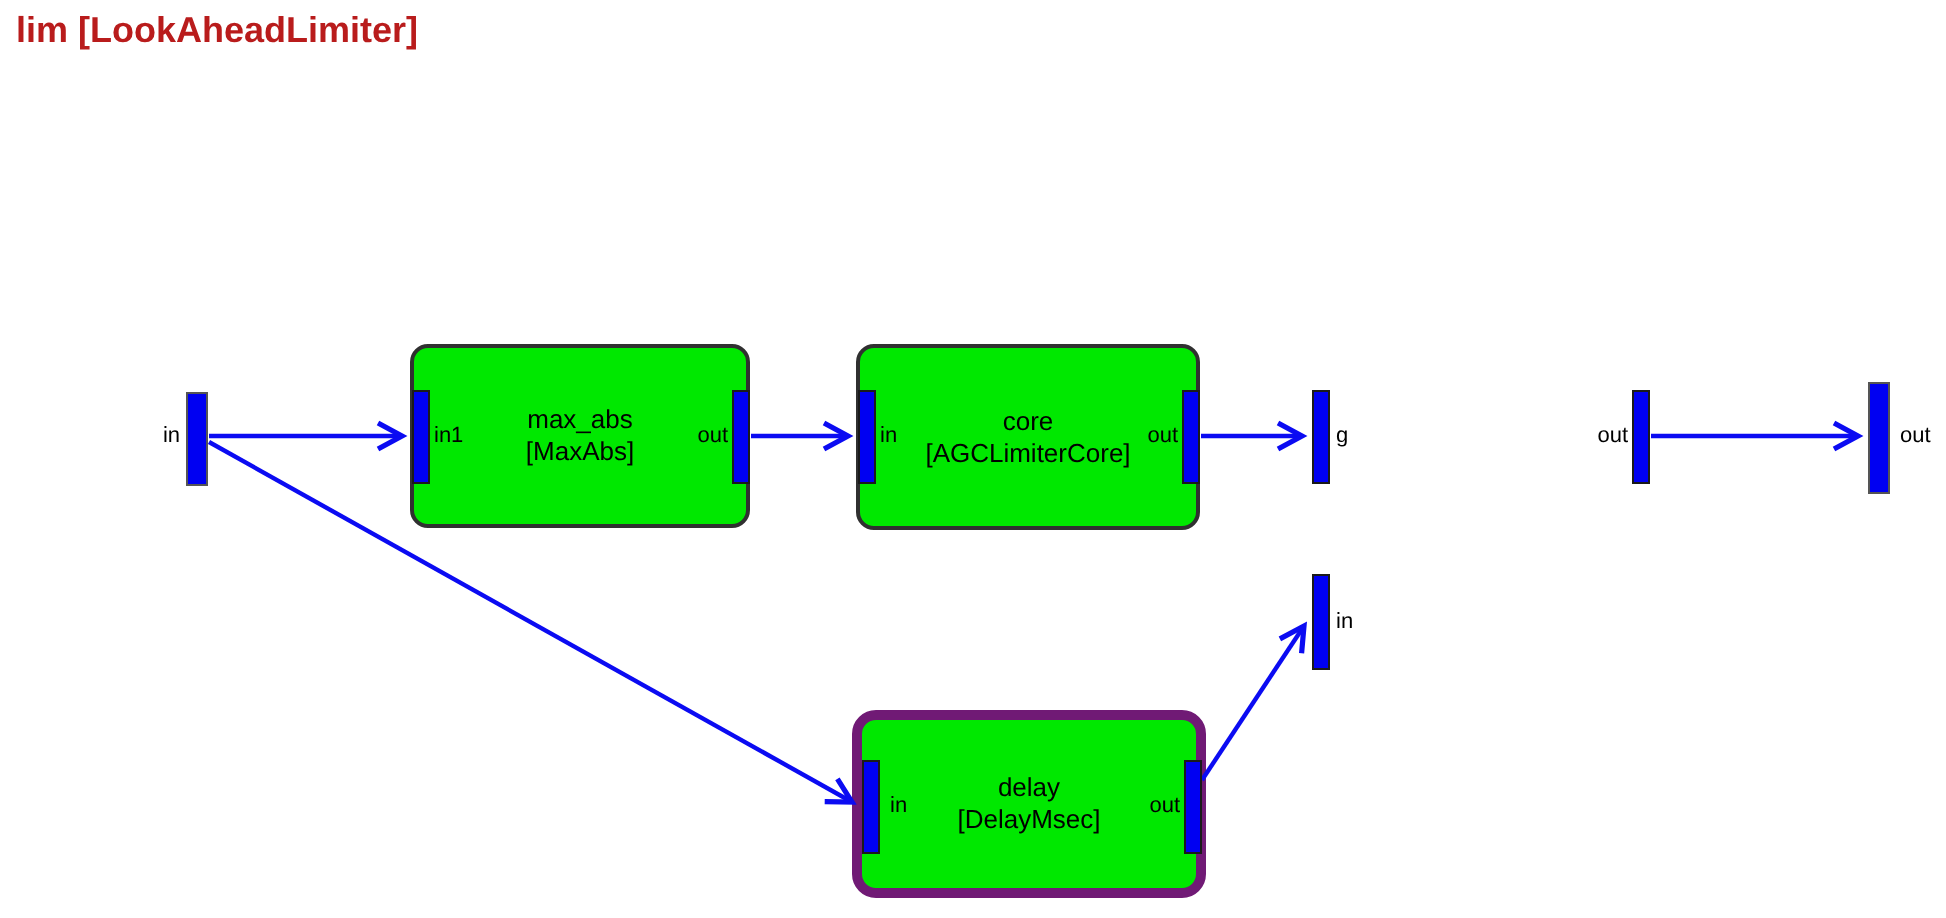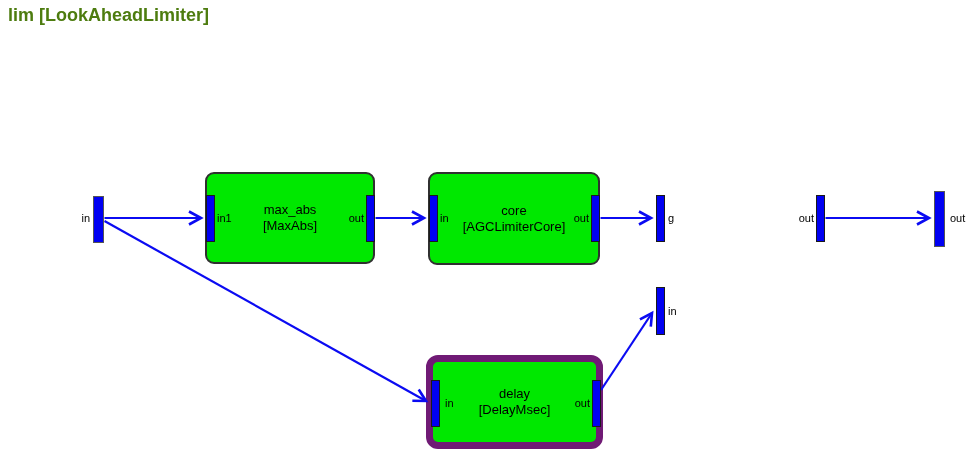--- a/index.html
+++ b/index.html
@@ -8,38 +8,38 @@
 
   #canvas {
     position:relative;
     width:973px; height:459px;
     background:#ffffff;
     overflow:hidden;
   }
 
   .title {
     position:absolute; left:8px; top:5px;
-    font-size:18px; font-weight:bold; color:#4d7c0f;
+    font-size:18px; font-weight:bold; color:#b91c1c;
     white-space:nowrap;
   }
 
   .wires { position:absolute; left:0; top:0; width:973px; height:459px; }
 
   .block {
     position:absolute;
     background:#00e800;
     border:2px solid #303030;
     border-radius:9px;
     display:flex; flex-direction:column;
     align-items:center; justify-content:center;
     font-size:13px; line-height:16px;
     text-align:center;
   }
   .block.selected {
-    border:7px solid #701a75;
+    border:5px solid #701a75;
     border-radius:12px;
   }
   .block .bname, .block .btype { white-space:nowrap; }
 
   .portbar {
     position:absolute;
     width:9px; height:47px;
     background:#0000f2;
     border:1px solid #1a1a1a;
   }

